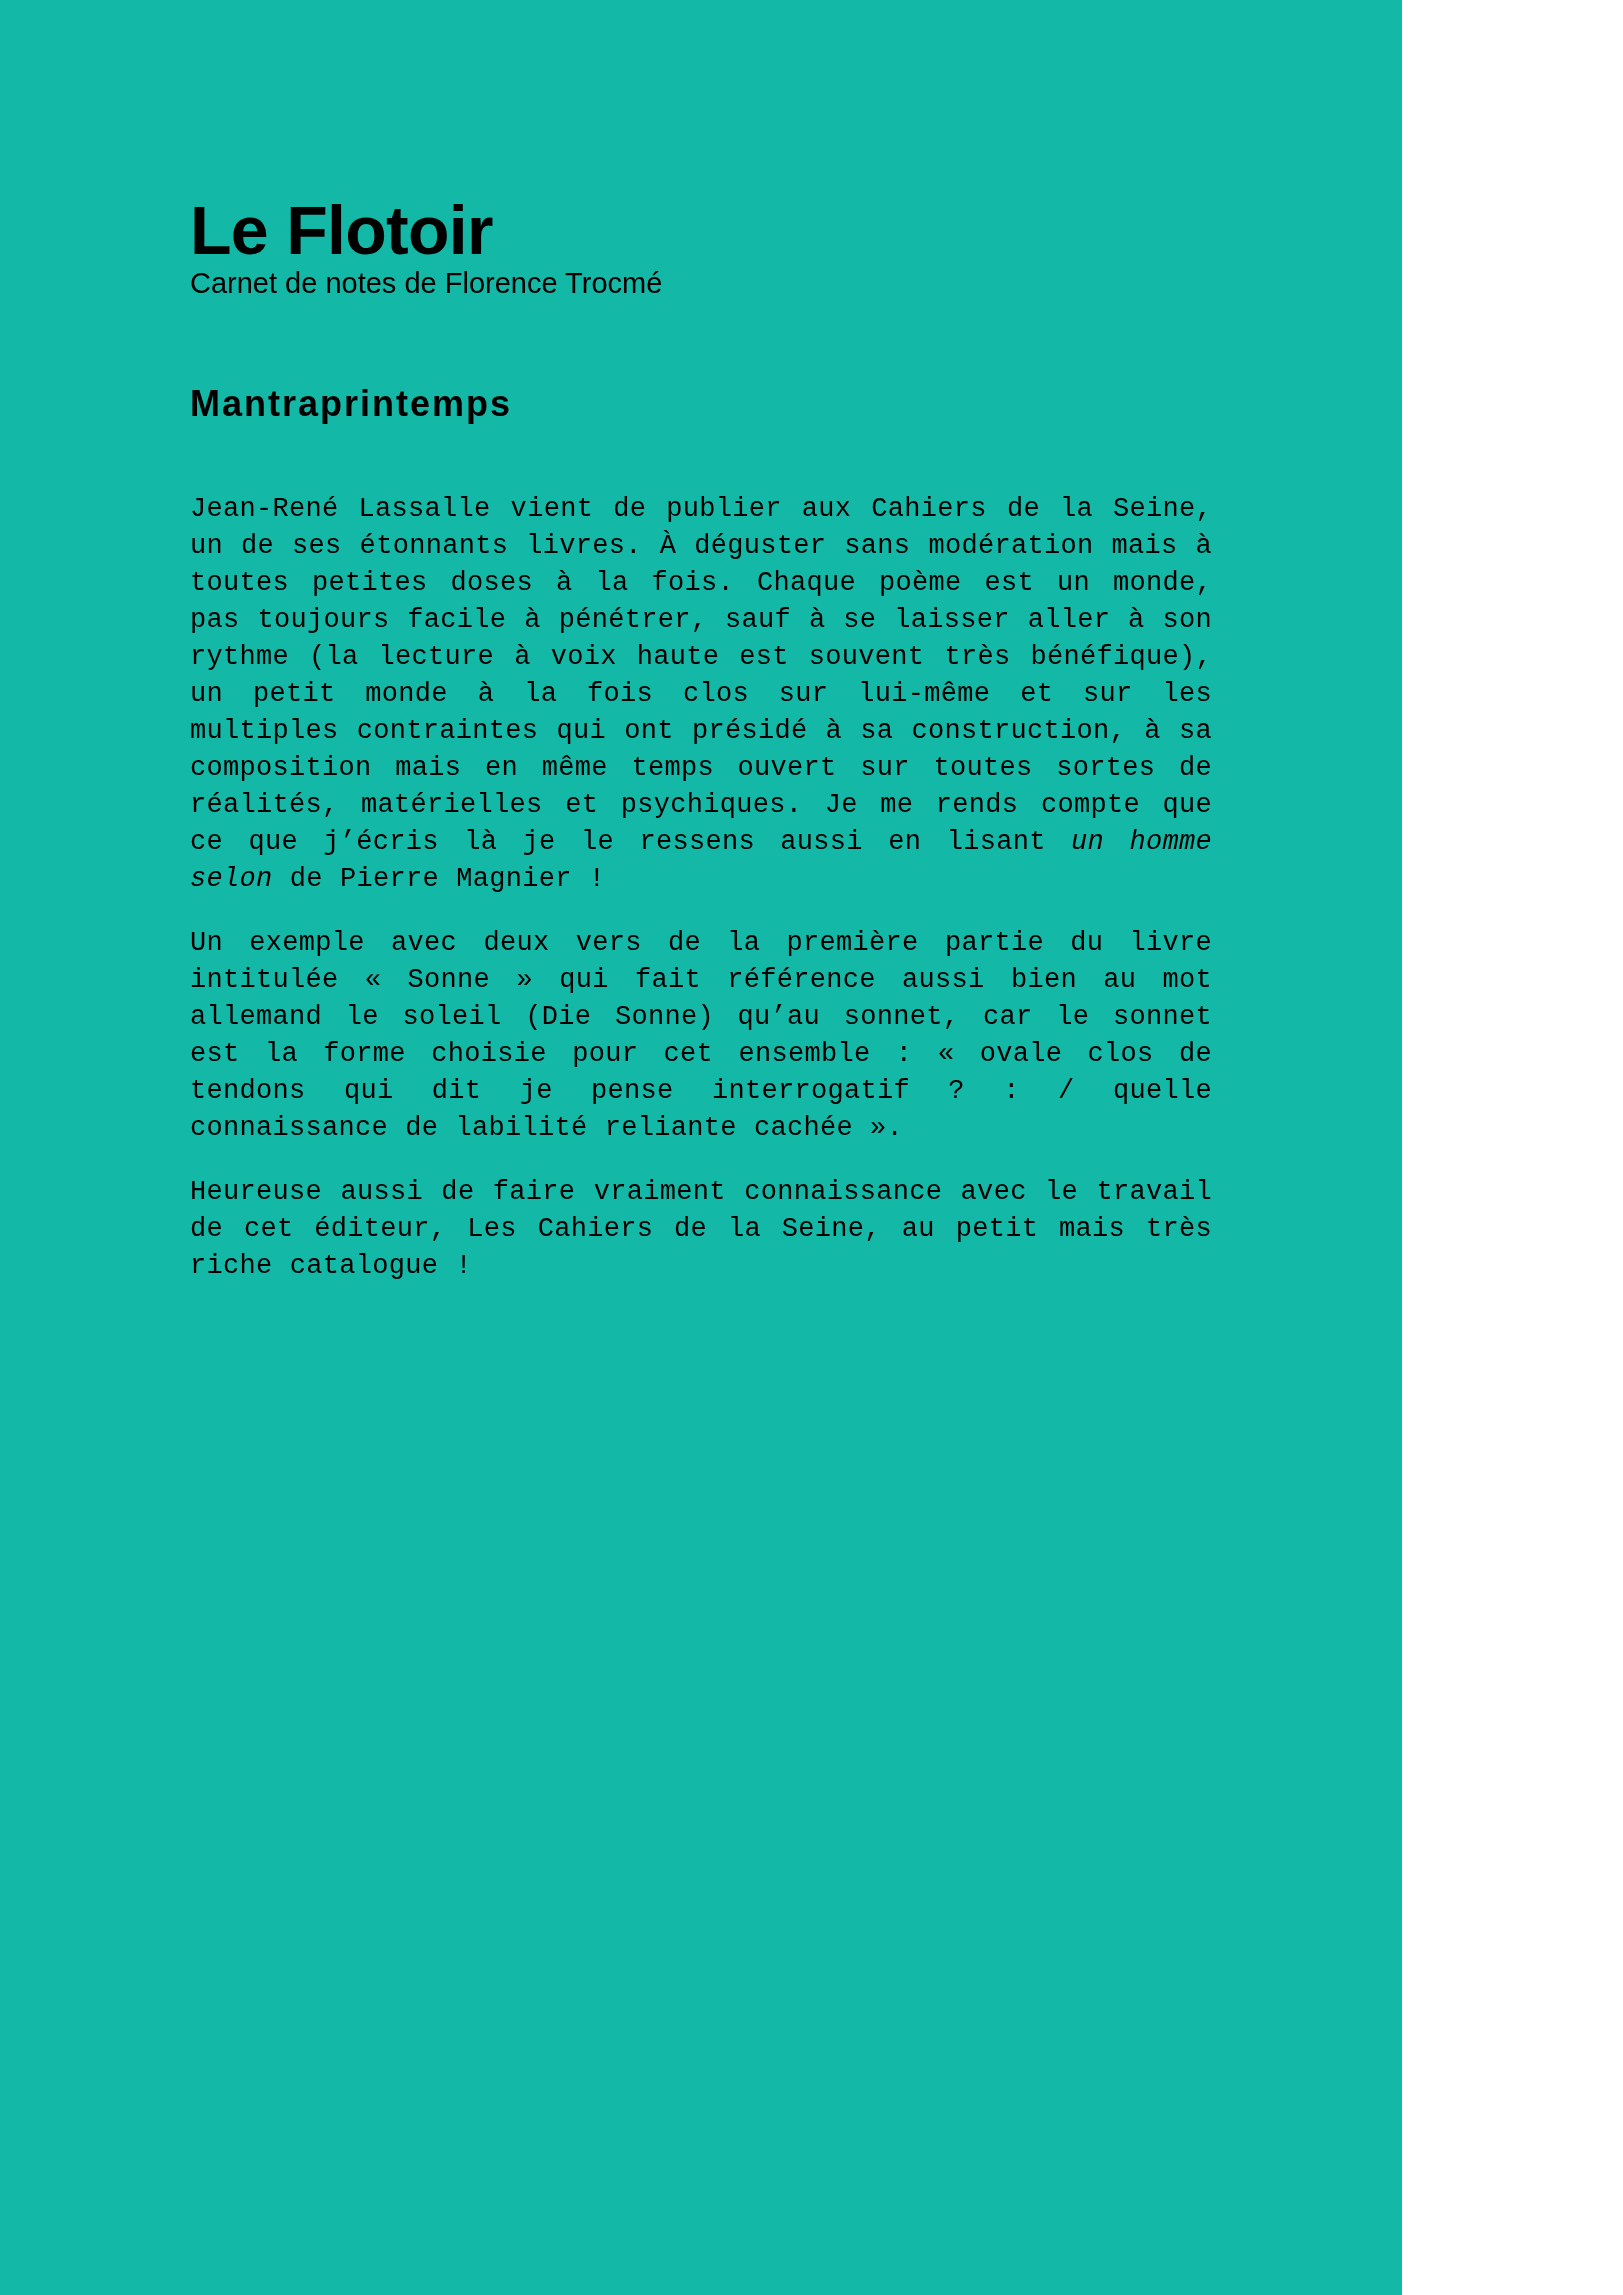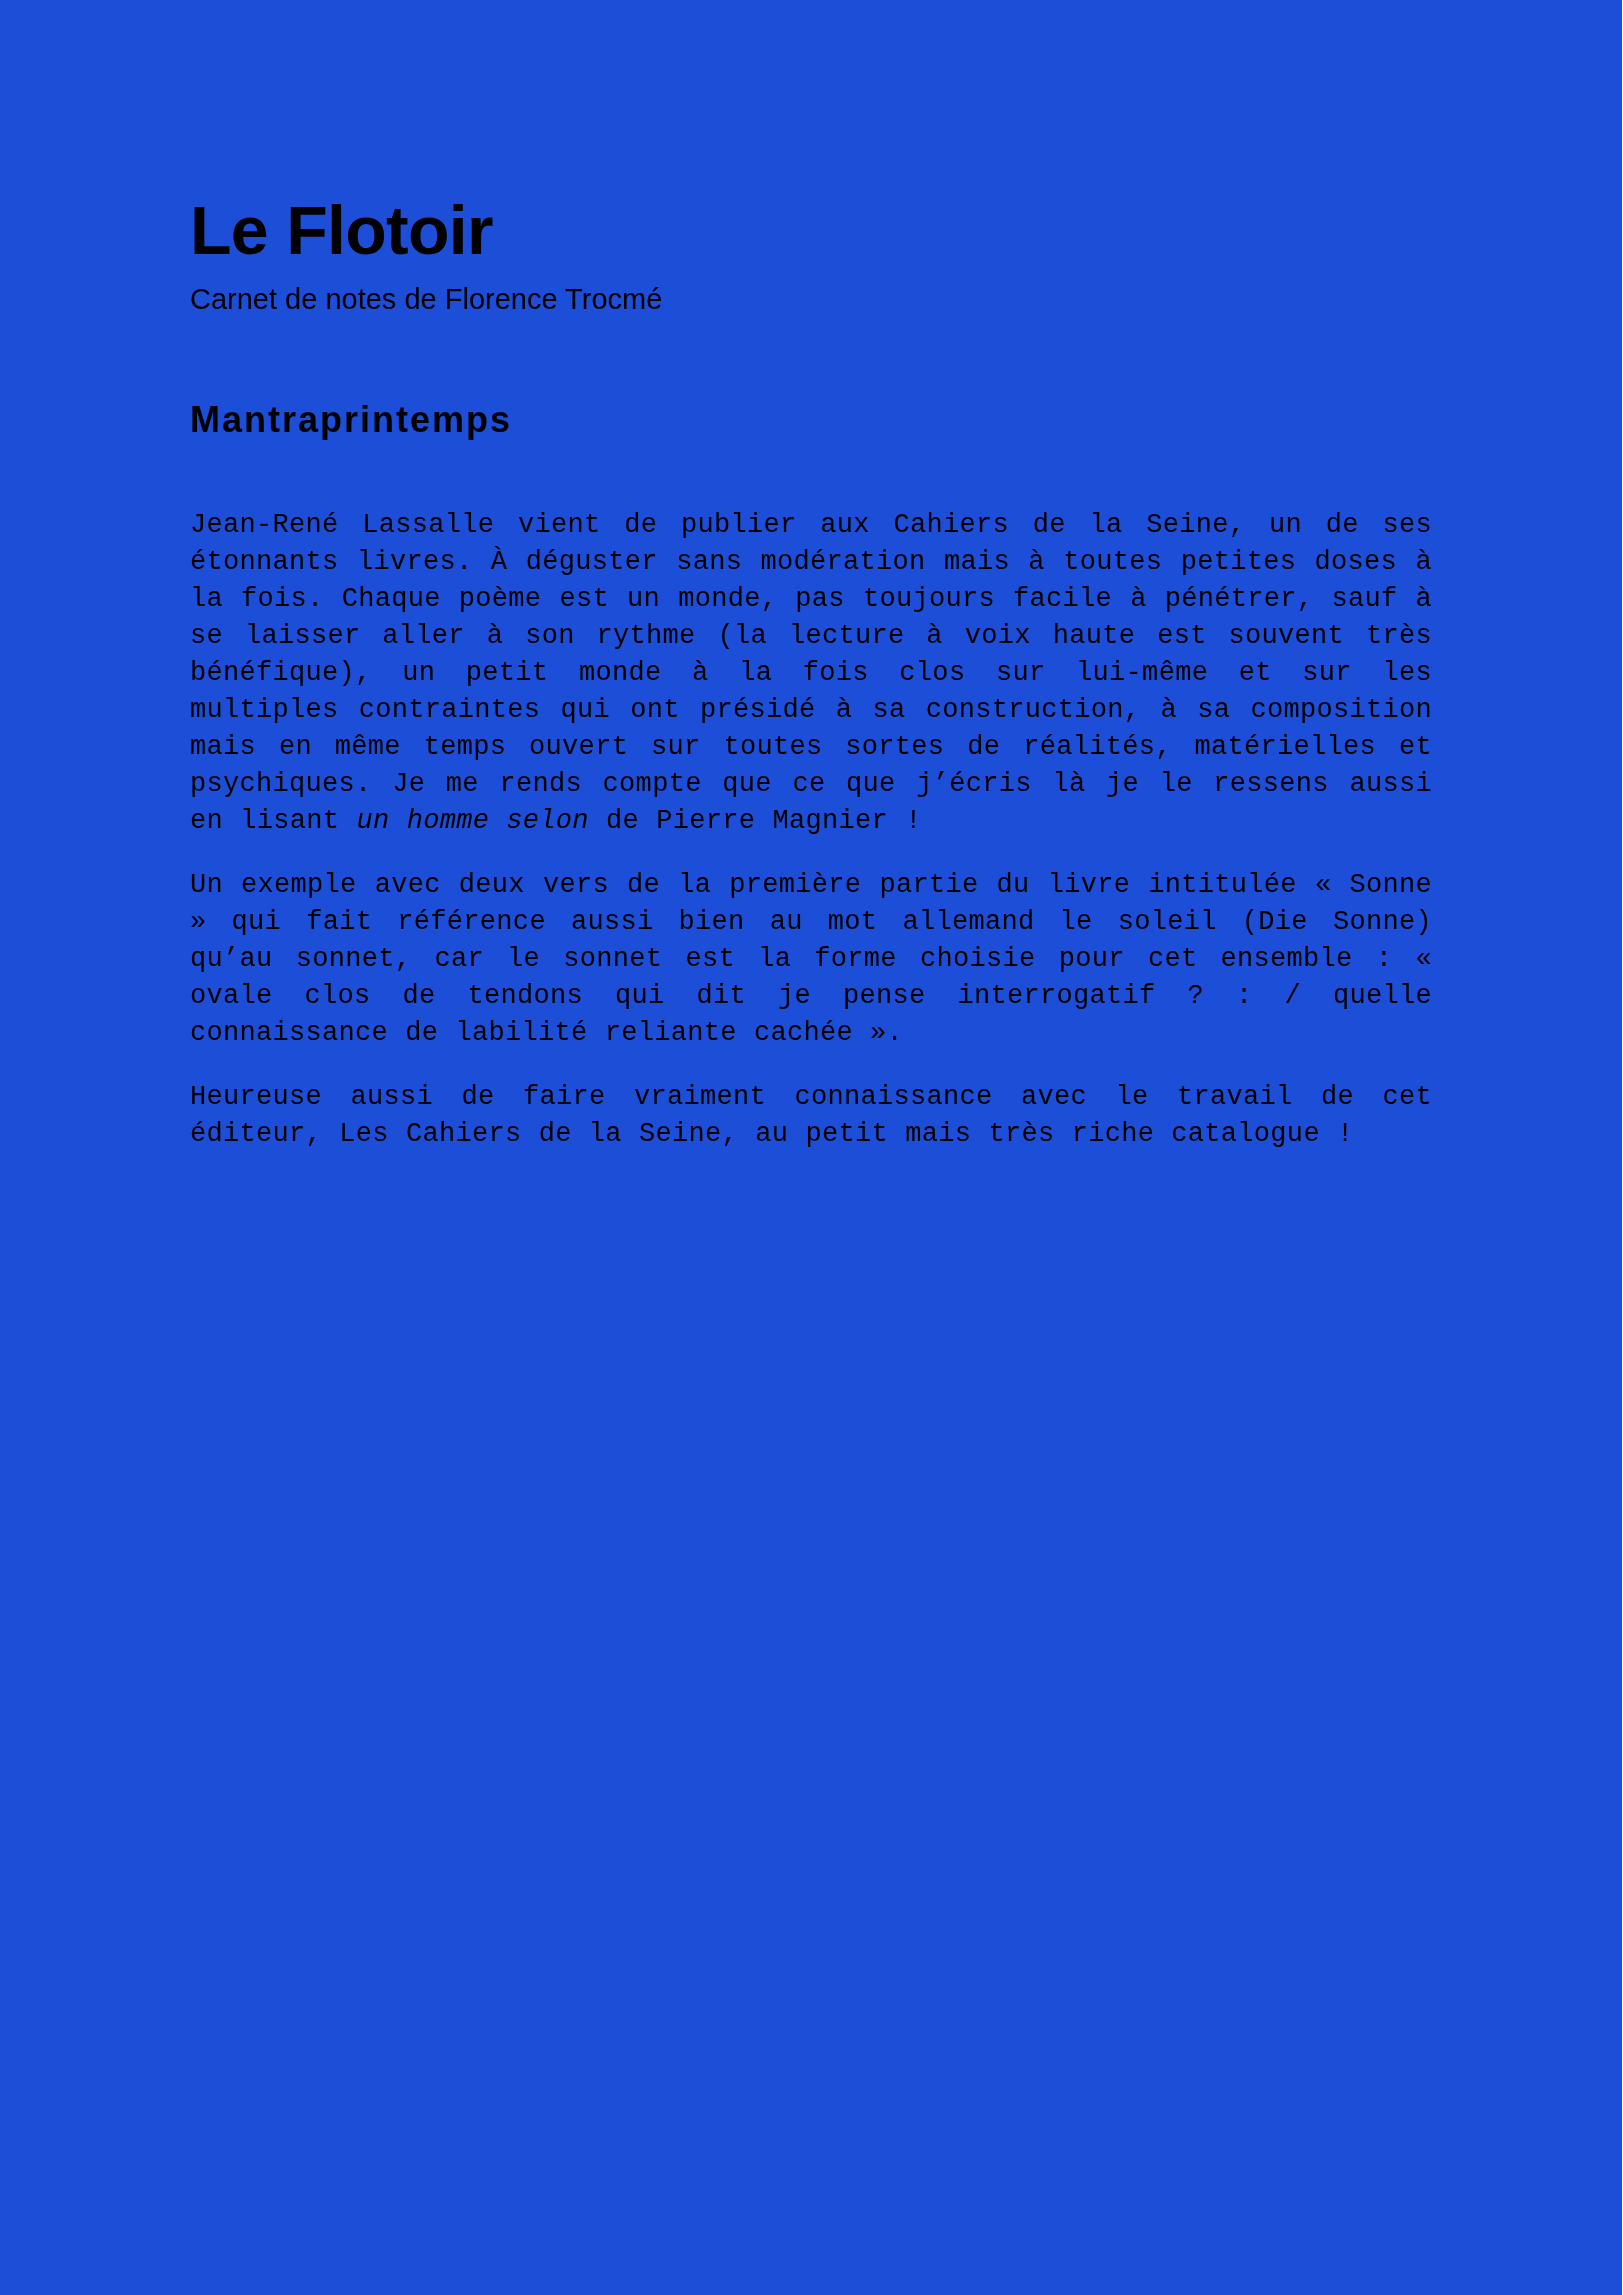--- a/index.html
+++ b/index.html
@@ -2,39 +2,39 @@
 <html lang="fr" style="font-size:10.5px"><head>
 <meta charset="utf-8">
 <style>
   html, body {
     margin: 0;
     padding: 0;
     background: #ffffff;
   }
   .page {
     position: relative;
-    width: 1622px;
+    width: 1402px;
     height: 2295px;
-    background: #1d4ed8;
+    background: #14b8a6;
     color: #000000;
     font-family: "Liberation Sans", sans-serif;
     overflow: hidden;
   }
   .content {
     padding: 0 190px;
   }
   .title {
     margin: 196px 0 0 0;
     font-size: 68px;
     line-height: 1;
     font-weight: 700;
     letter-spacing: -0.7px;
   }
   .subtitle {
-    margin: 21px 0 0 0;
+    margin: 5px 0 0 0;
     font-size: 29px;
     line-height: 1;
     font-weight: 400;
   }
   .date {
     margin: 74px 0 0 0;
     font-size: 27.5px;
     line-height: 1;
     letter-spacing: 1.6px;
   }

